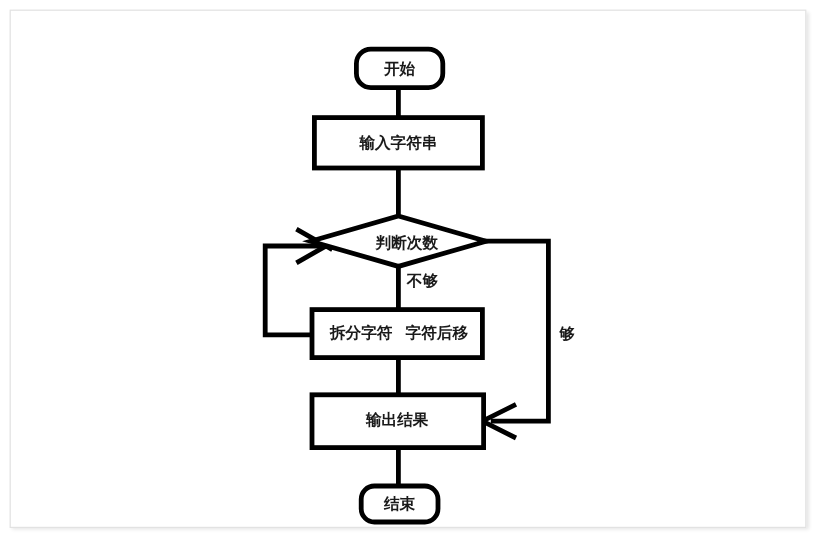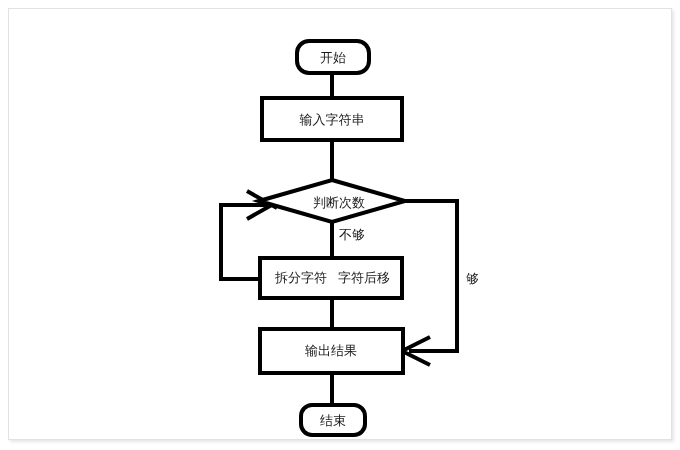--- a/index.html
+++ b/index.html
@@ -16,20 +16,21 @@
   #canvas-wrap {
     position: absolute;
     left: 8px;
     top: 8px;
     width: 664px;
     height: 432px;
     background: #ffffff;
     border: 1px solid #e2e2e2;
     box-sizing: border-box;
     box-shadow: 2px 2px 3px rgba(0,0,0,0.10);
+    font-weight: bold;
   }
   #flow-svg {
     display: block;
     width: 664px;
     height: 432px;
   }
   .node-shape {
     fill: #ffffff;
     stroke: #000000;
     stroke-width: 4;

